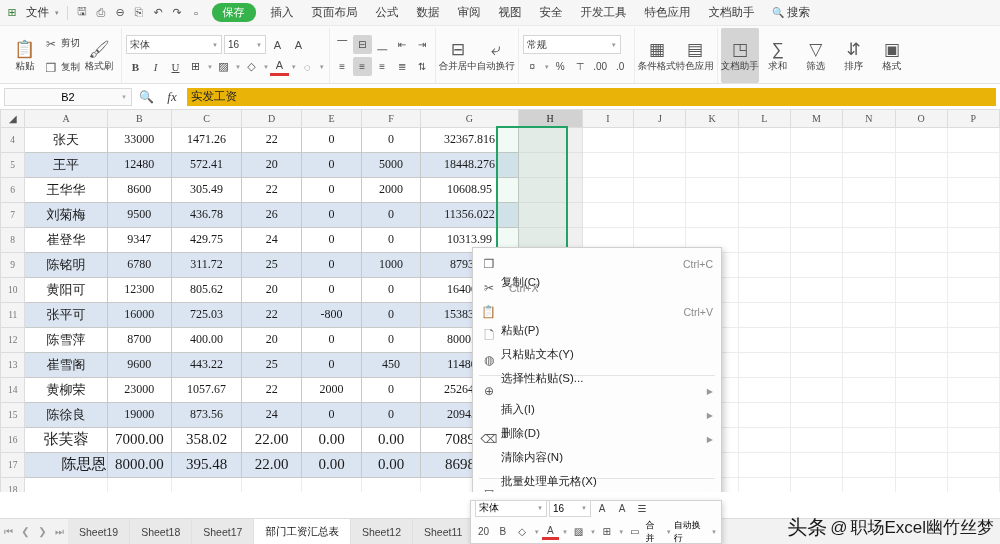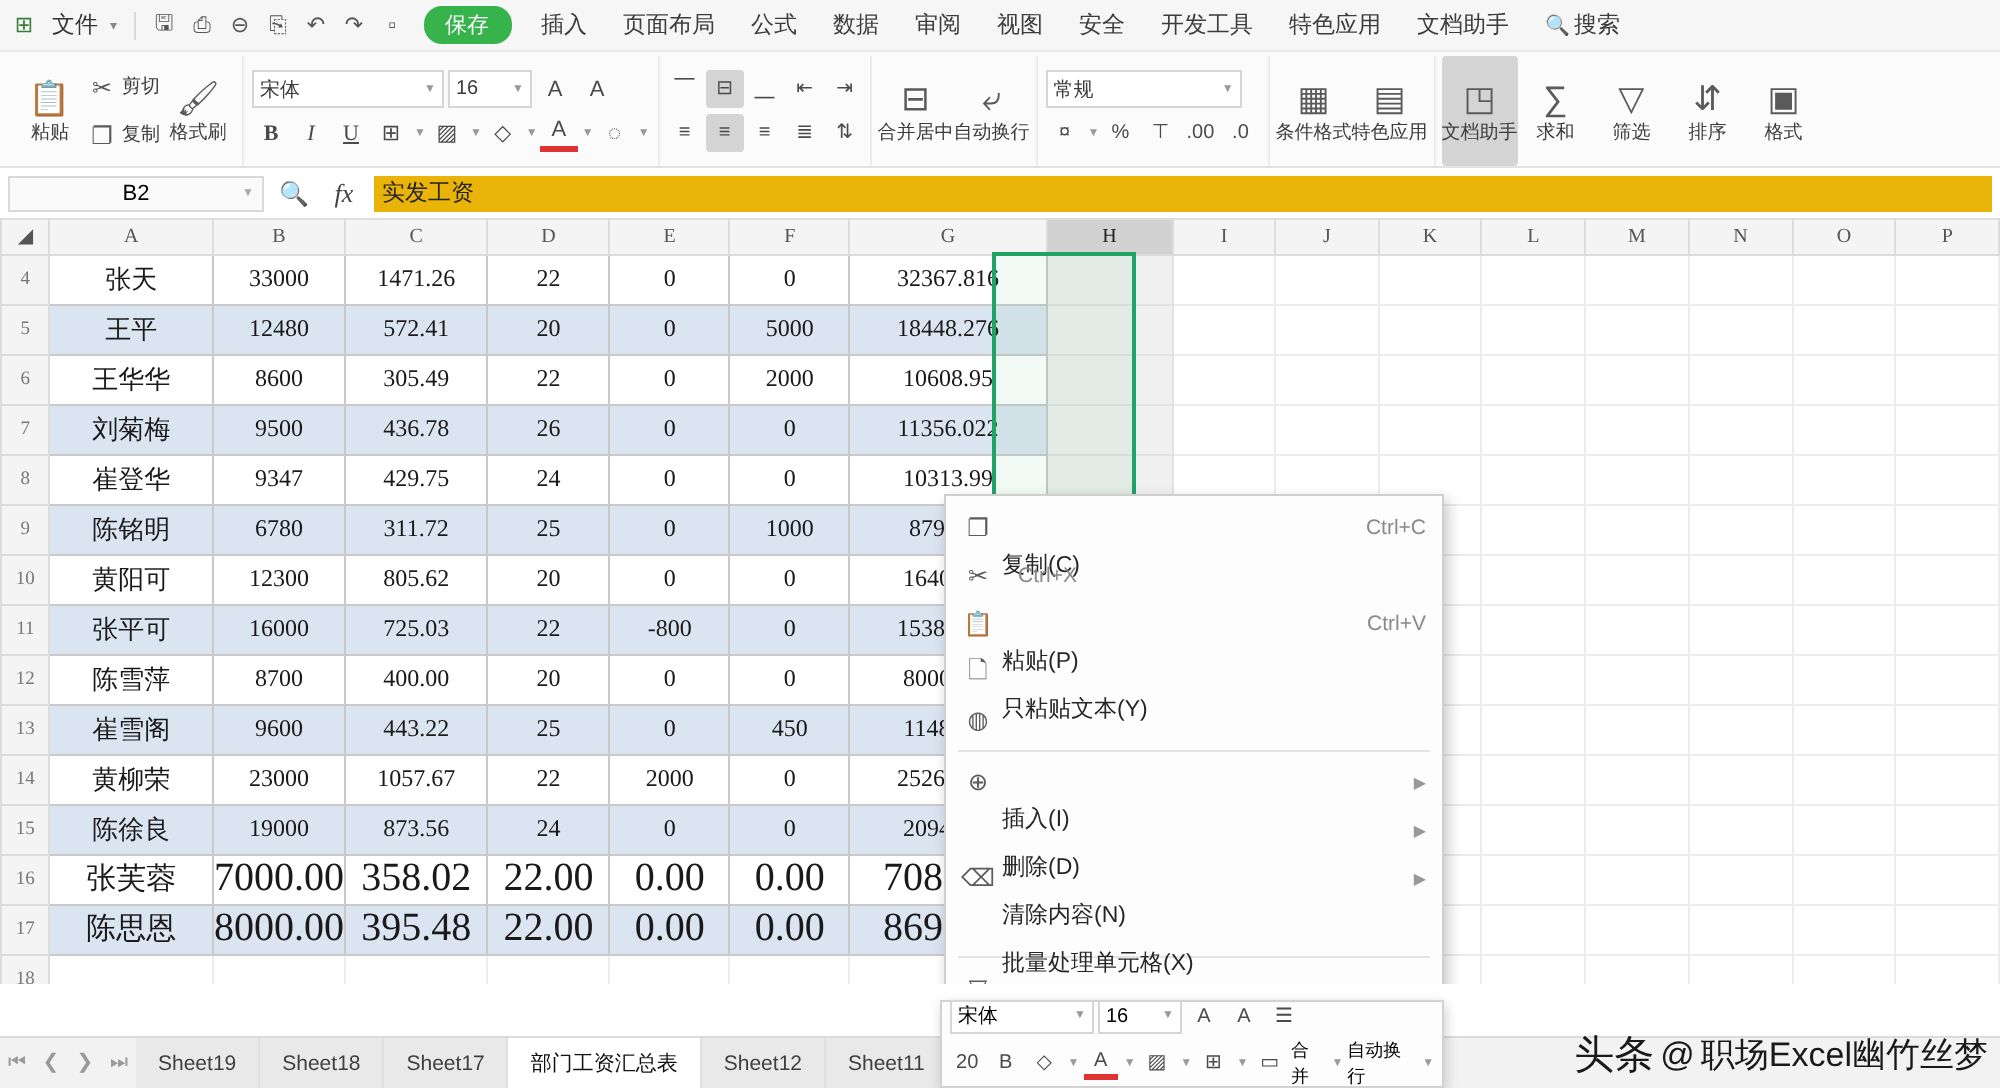--- a/index.html
+++ b/index.html
@@ -122,21 +122,21 @@
     width: 26px; background: #f4f4f4; border: 1px solid #dcdcdc;
     font-size: 9.5px; color: #777; text-align: center;
     font-family: "Liberation Serif", serif;
   }
   td.cell {
     border: 1px solid #c9c9c9; font-size: 12px; text-align: center;
     color: #1a1a1a; height: 25px; font-family: "Liberation Serif", serif;
     overflow: hidden; white-space: nowrap;
   }
   td.cell.name { font-family: "Liberation Sans", sans-serif; font-size: 13px; }
-  td.cell.big { font-size: 20px; }
+  td.cell.big { font-size: 15px; }
   td.cell.name.big { font-size: 15px; }
   tr.band td.cell { background: #dbe5f1; }
   td.empty { border: 1px solid #ececec; height: 25px; background: #fff; }
   td.empty.shade { background: #f0f0f0; border-color: #e2e2e2; }
 
   
   .colsel-border {
     position: absolute; border: 2px solid #21a366; pointer-events: none;
     z-index: 5;
   }
@@ -632,21 +632,21 @@
             <td class="empty" style="width: 57px;"></td>
             <td class="empty" style="width: 57px;"></td>
             <td class="empty" style="width: 57px;"></td>
             <td class="empty" style="width: 57px;"></td>
             <td class="empty" style="width: 57px;"></td>
             <td class="empty" style="width: 57px;"></td>
             <td class="empty" style="width: 57px;"></td>
           </tr>
           <tr class="band">
             <td class="rowhdr">17</td>
-            <td class="cell name big" style="width: 86px;">陈思恩</td>
+            <td class="cell name big" style="width: 86px; text-align: right;">陈思恩</td>
             <td class="cell big" style="width: 66px;">8000.00</td>
             <td class="cell big" style="width: 73px;">395.48</td>
             <td class="cell big" style="width: 63px;">22.00</td>
             <td class="cell big" style="width: 63px;">0.00</td>
             <td class="cell big" style="width: 63px;">0.00</td>
             <td class="cell big" style="width: 102px;">8698.85</td>
             <td class="empty shade" style="width: 70px;"></td>
             <td class="empty" style="width: 57px;"></td>
             <td class="empty" style="width: 57px;"></td>
             <td class="empty" style="width: 57px;"></td>
@@ -694,20 +694,21 @@
           <span class="mico">📋</span>
           <span class="mlbl">粘贴(P)</span>
           <span class="mkey">Ctrl+V</span>
         </div>
         <div class="mi">
           <span class="mico">🗋</span>
           <span class="mlbl">只粘贴文本(Y)</span>
         </div>
         <div class="mi">
           <span class="mico">◍</span>
+          <span class="mlbl">选择性粘贴(S)...</span>
         </div>
         <div class="msep"></div>
         <div class="mi">
           <span class="mico">⊕</span>
           <span class="mlbl">插入(I)</span>
           <span class="marrow">▶</span>
         </div>
         <div class="mi">
           <span class="mico"></span>
           <span class="mlbl">删除(D)</span>

